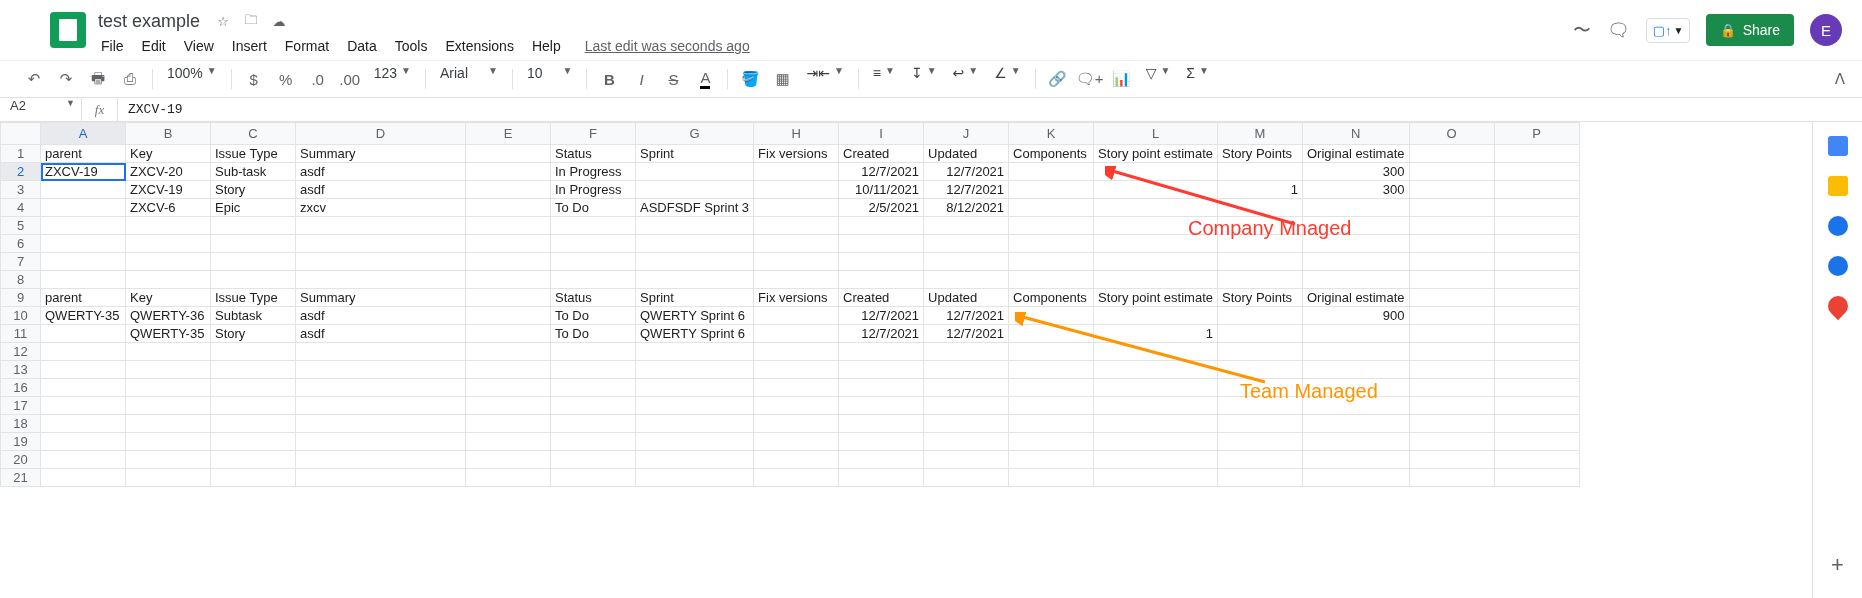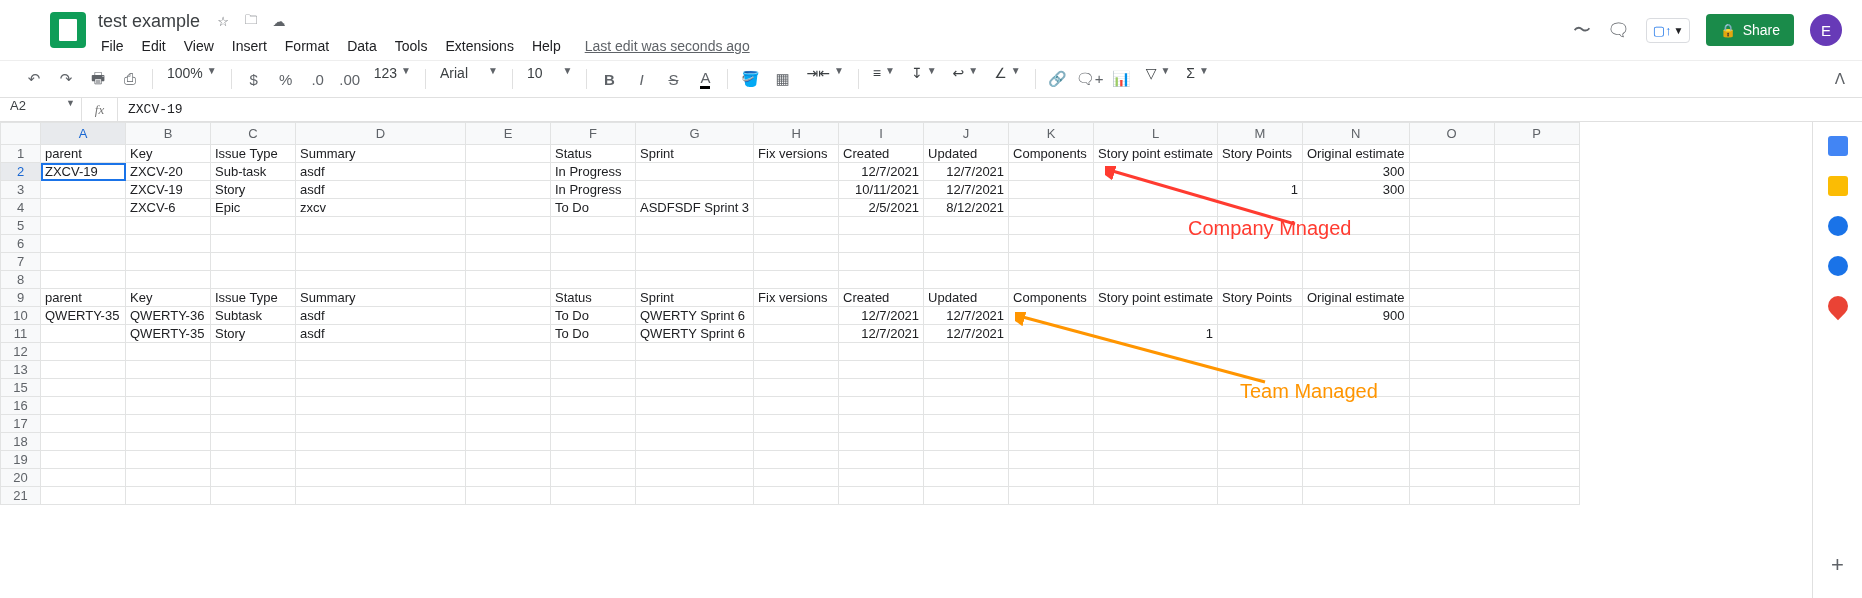--- a/index.html
+++ b/index.html
@@ -440,39 +440,20 @@
             <td class="cI"></td>
             <td class="cJ"></td>
             <td class="cK"></td>
             <td class="cL"></td>
             <td class="cM"></td>
             <td class="cN"></td>
             <td class="cO"></td>
             <td class="cP"></td>
           </tr>
           <tr>
-            <th class="rowhdr">15</th>
-            <td class="cA"></td>
-            <td class="cB"></td>
-            <td class="cC"></td>
-            <td class="cD"></td>
-            <td class="cE"></td>
-            <td class="cF"></td>
-            <td class="cG"></td>
-            <td class="cH"></td>
-            <td class="cI"></td>
-            <td class="cJ"></td>
-            <td class="cK"></td>
-            <td class="cL"></td>
-            <td class="cM"></td>
-            <td class="cN"></td>
-            <td class="cO"></td>
-            <td class="cP"></td>
-          </tr>
-          <tr>
             <th class="rowhdr">16</th>
             <td class="cA"></td>
             <td class="cB"></td>
             <td class="cC"></td>
             <td class="cD"></td>
             <td class="cE"></td>
             <td class="cF"></td>
             <td class="cG"></td>
             <td class="cH"></td>
             <td class="cI"></td>

